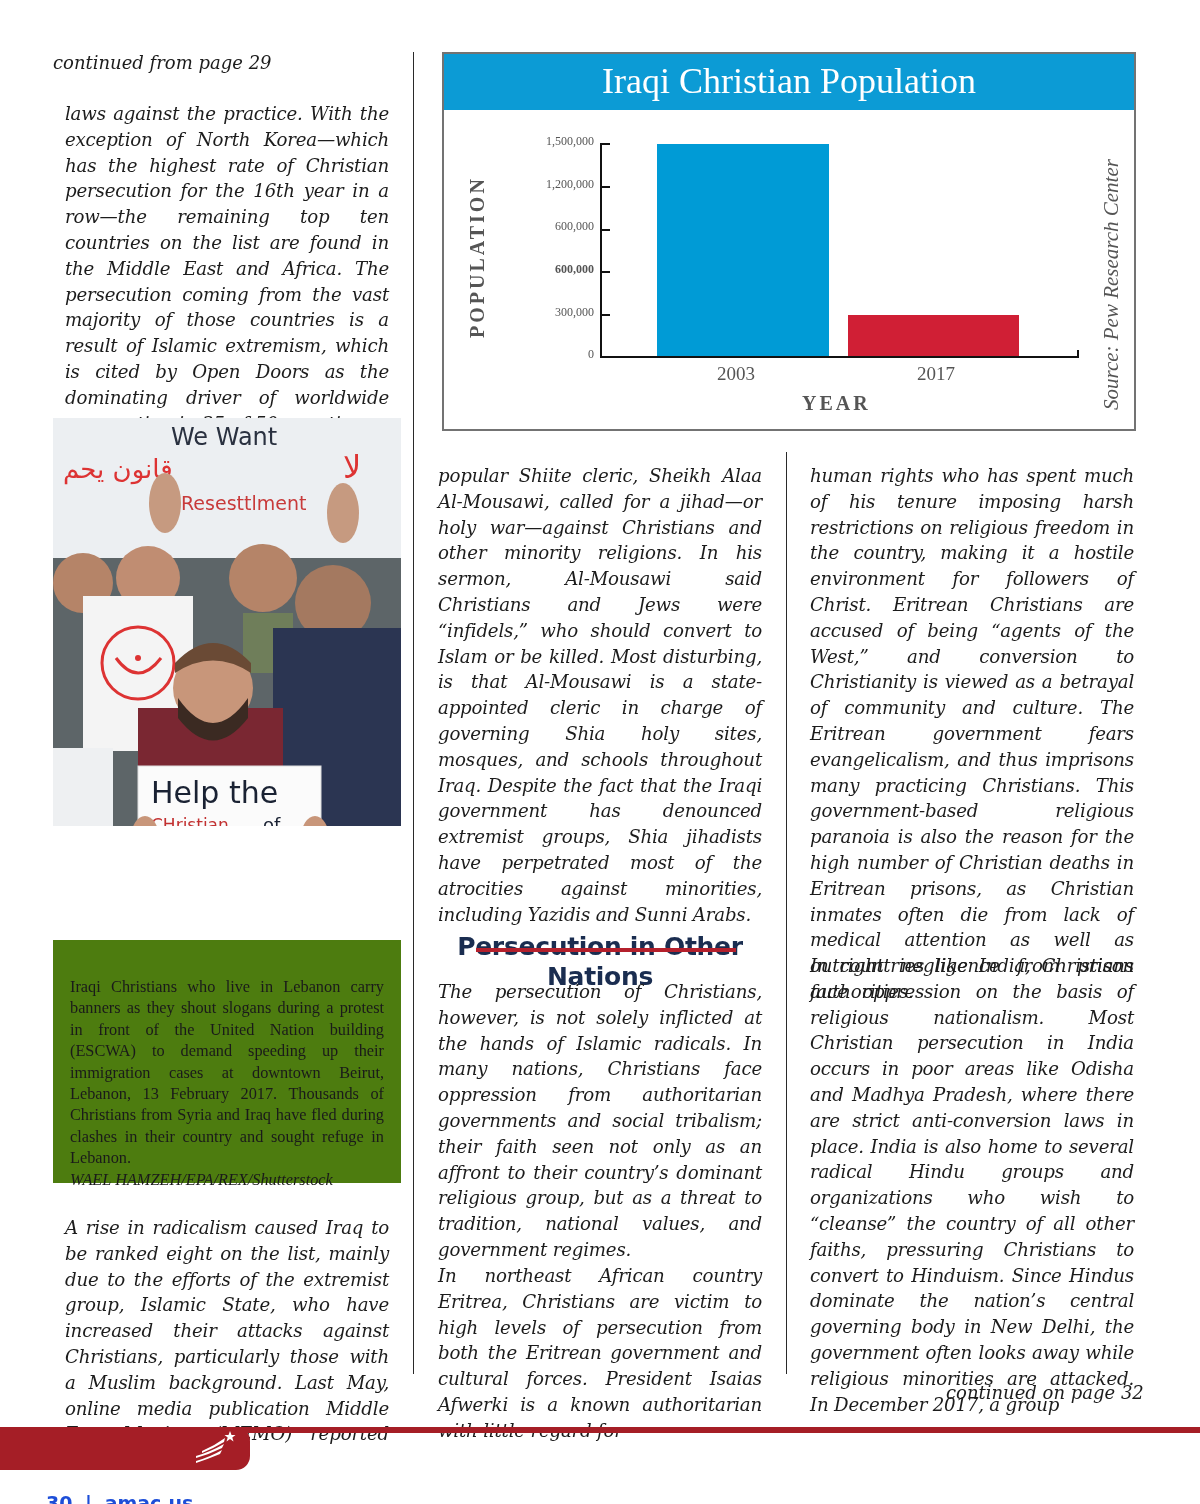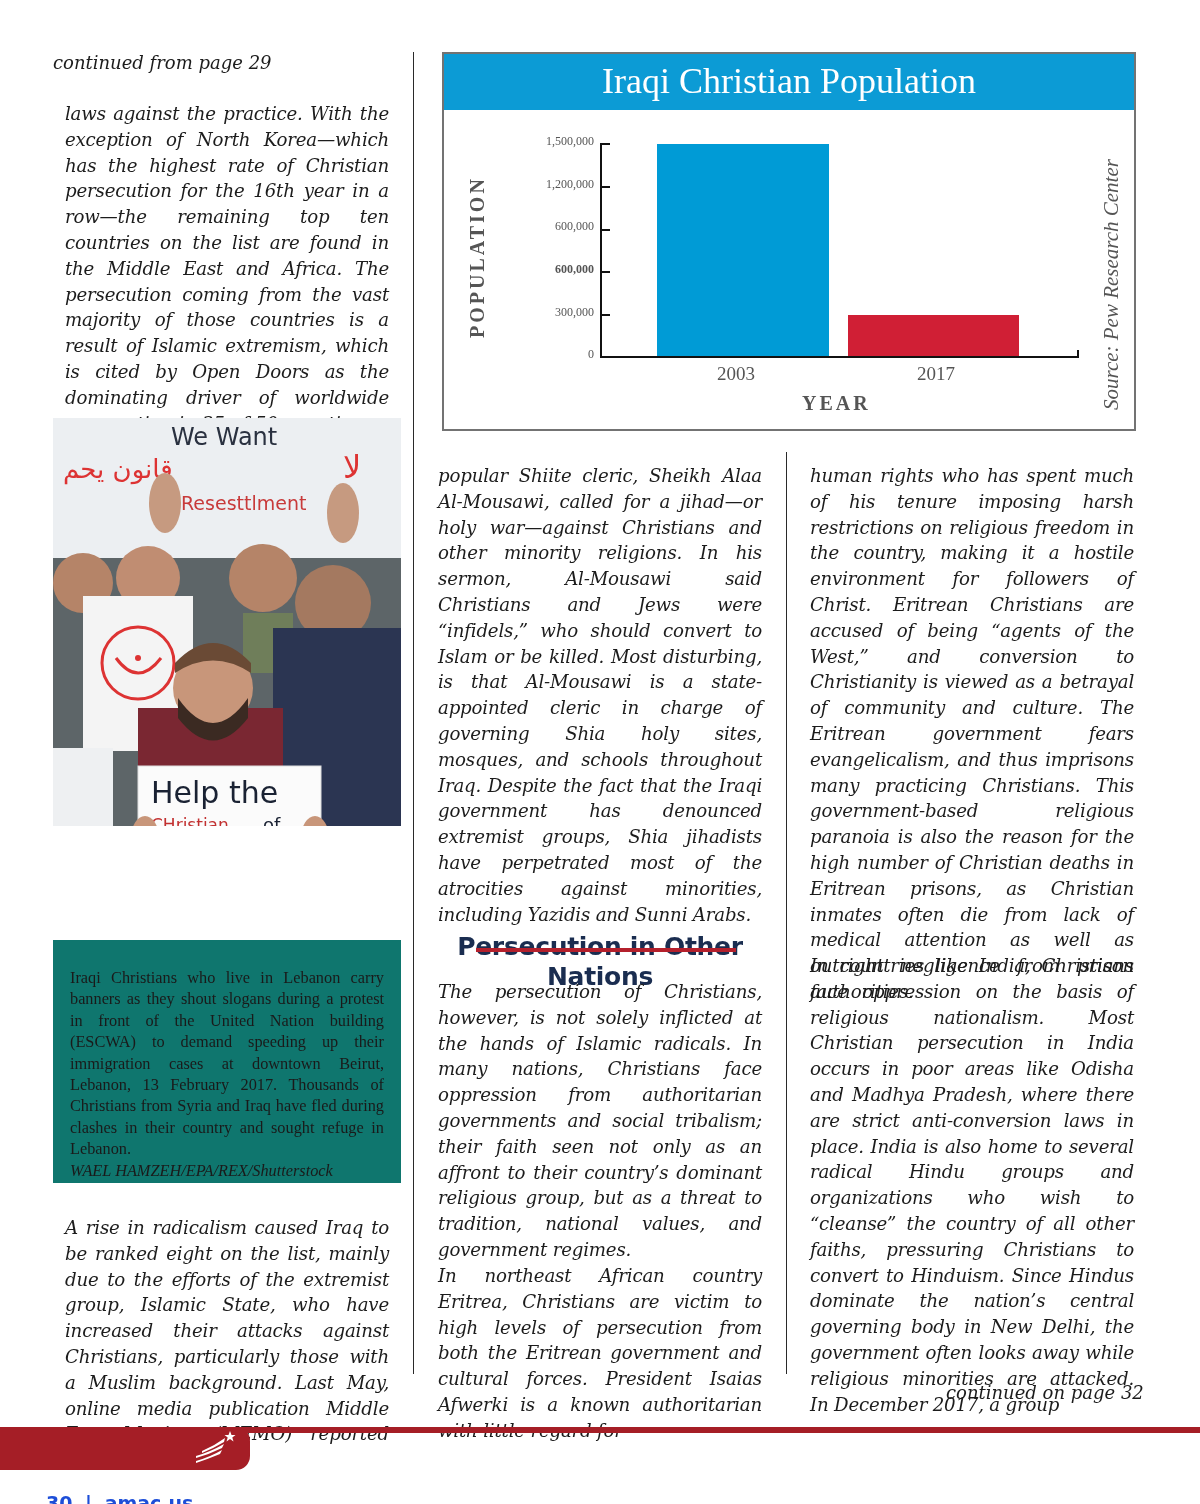--- a/index.html
+++ b/index.html
@@ -19,22 +19,22 @@
                      font-family:"Liberation Serif", serif; font-size:36px; text-align:center; line-height:54px; }
   .ytick-label { font-family:"Liberation Serif", serif; font-size:12px; color:#555; text-align:right; width:90px; }
   .ytick { background:#111; height:2px; width:10px; }
   .xtick-label { font-family:"Liberation Serif", serif; font-size:19px; color:#555; text-align:center; width:120px; }
   .axis-title { font-family:"Liberation Serif", serif; font-weight:bold; color:#555; letter-spacing:3px; }
   .source { font-family:"Liberation Serif", serif; font-style:italic; font-size:21px; color:#555; white-space:nowrap;
             transform:rotate(-90deg); transform-origin:left top; }
 
   
   #photo { left:53px; top:418px; width:348px; height:408px; overflow:hidden; background:#f9a8d4; }
-  #caption-box { left:53px; top:940px; width:348px; height:243px; background:#0f766e; box-sizing:border-box;
-                 padding:27px 17px 0 17px; font-family:"Liberation Serif", serif; font-size:16.3px; line-height:21.4px;
+  #caption-box { left:53px; top:940px; width:348px; height:243px; background:#4d7c0f; box-sizing:border-box;
+                 padding:36px 17px 0 17px; font-family:"Liberation Serif", serif; font-size:16.3px; line-height:21.4px;
                  text-align:justify; color:#1a1a1a; }
 
   
   #section-heading { left:440px; top:884px; width:320px; text-align:center; font-family:"DejaVu Sans", sans-serif;
                      font-weight:bold; font-size:25px; line-height:30px; color:#1a2d50; letter-spacing:-0.3px;margin-top:48px; }
   #heading-rule { left:476px; top:948px; width:260px; height:4px; background:#b4202c; }
 
   
   #footer-band { left:0; top:1427px; width:1200px; height:6px; background:#a51e26; }
   #footer-tab { left:0; top:1427px; width:250px; height:43px; background:#a51e26; border-radius:0 14px 14px 0; }

